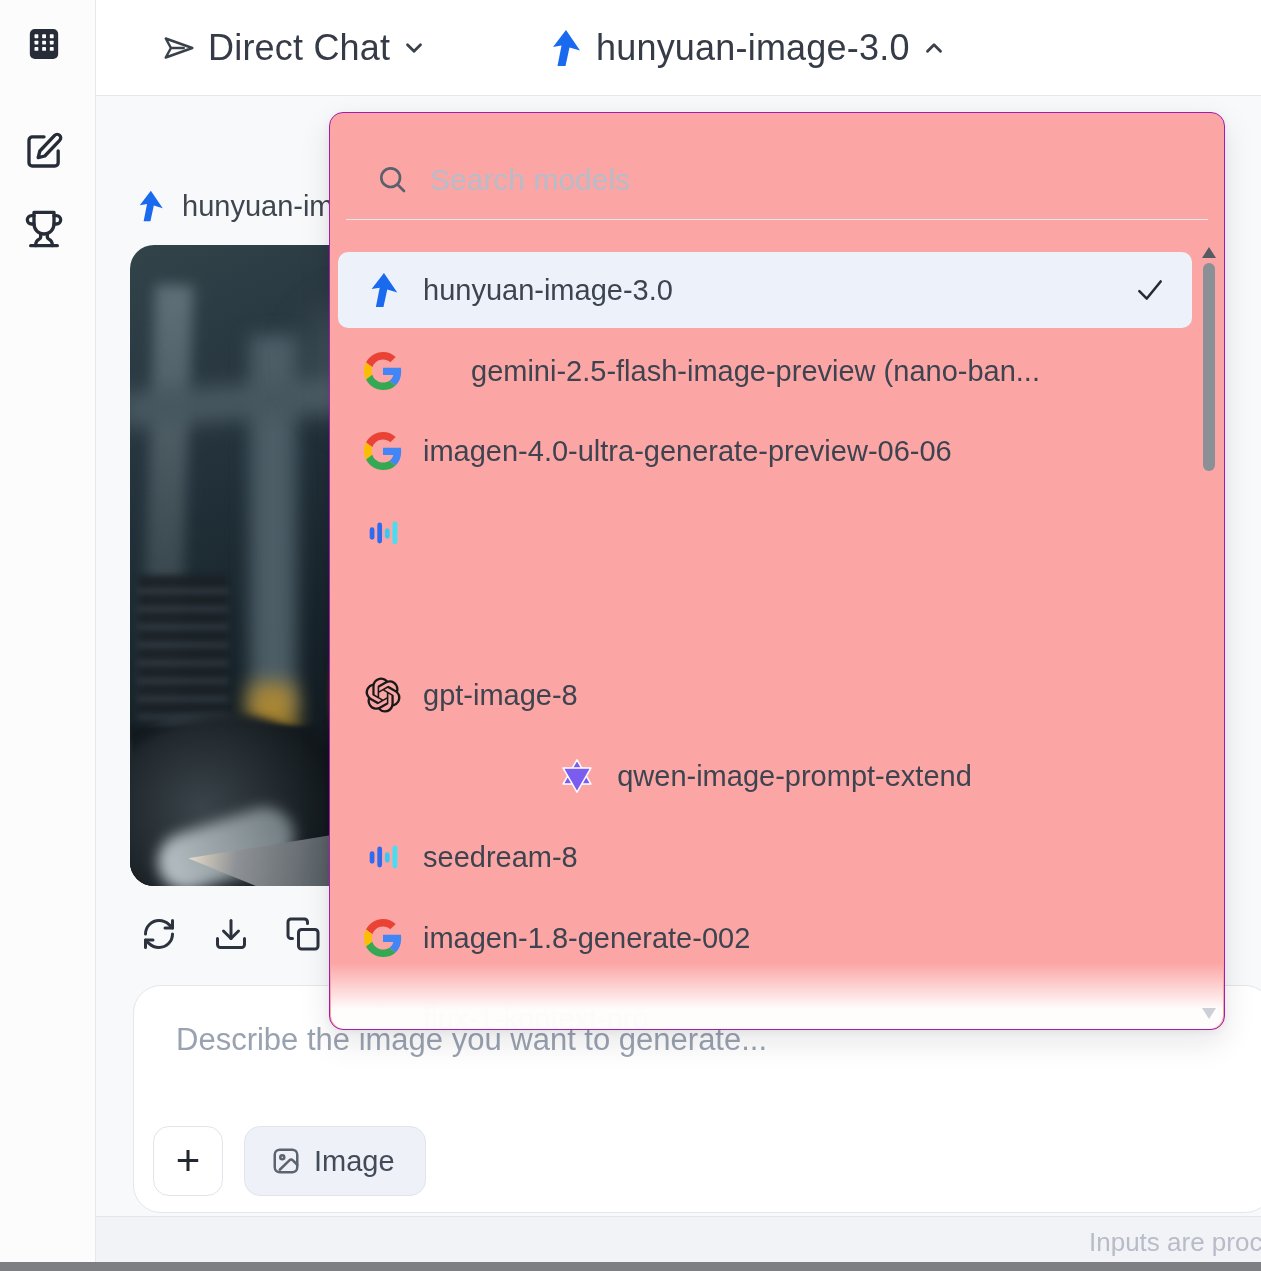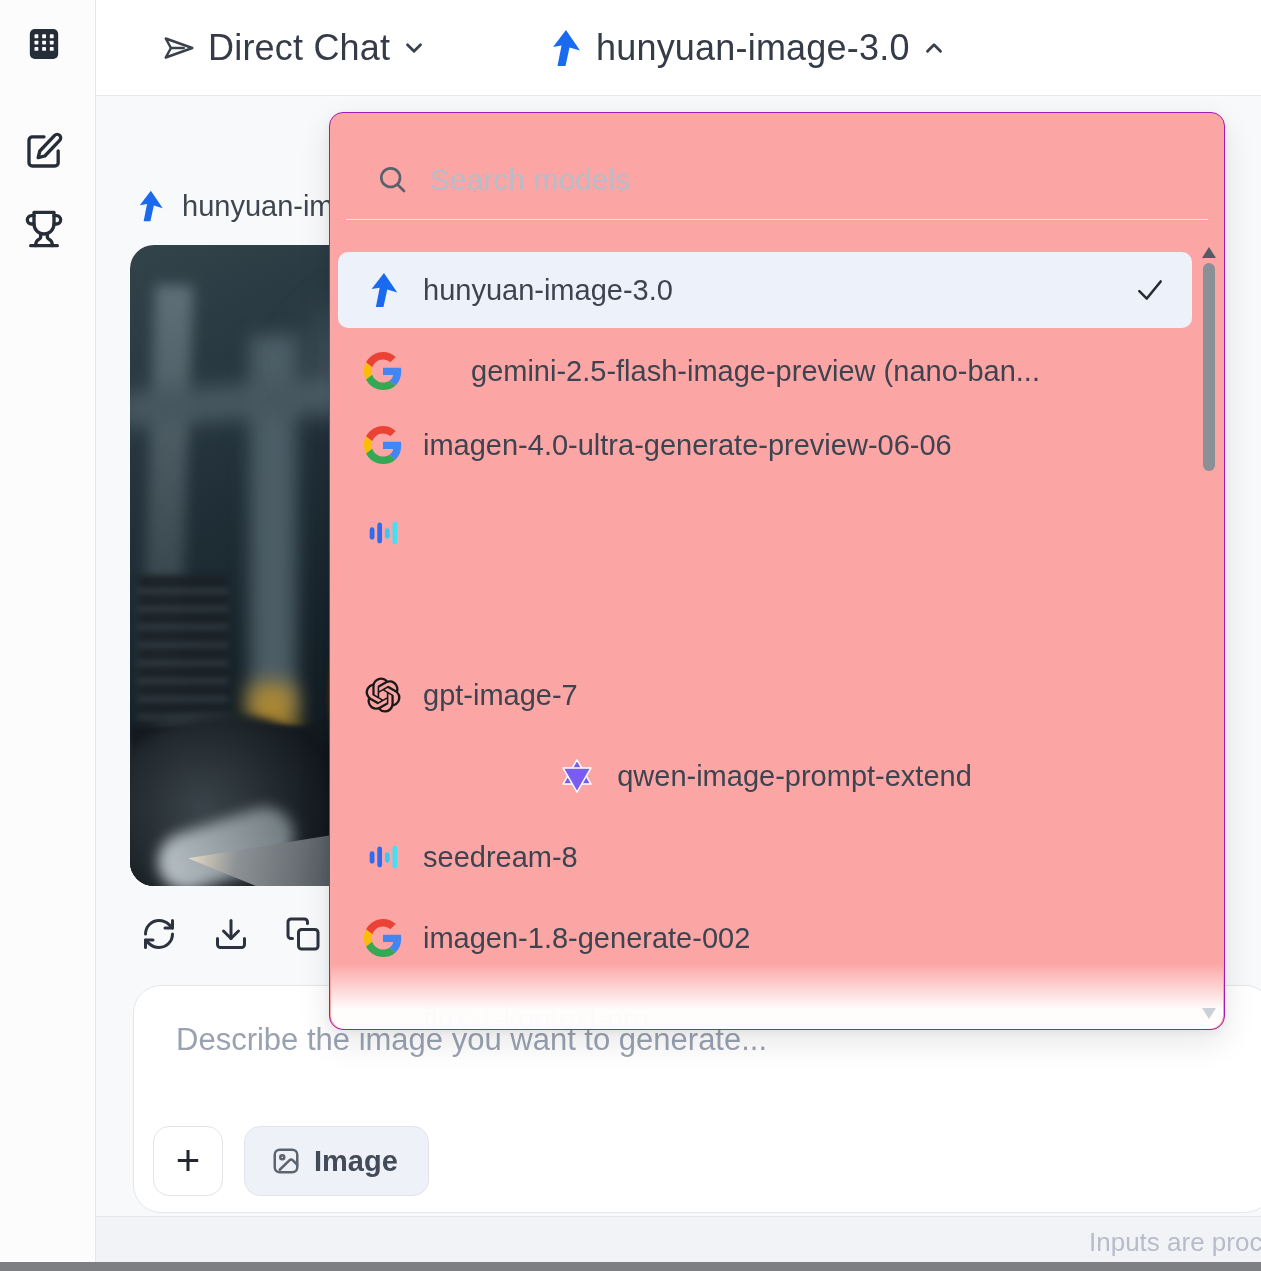--- a/index.html
+++ b/index.html
@@ -65,21 +65,21 @@
   .composer{position:absolute;left:133px;top:985px;width:1140px;height:228px;background:#ffffff;border:1px solid #e4e6ea;border-radius:28px;z-index:3;box-sizing:border-box;}
   .prompt{position:absolute;left:40px;top:34px;width:1000px;height:92px;border:none;outline:none;resize:none;background:transparent;
     font-family:"Liberation Sans","DejaVu Sans",sans-serif;font-size:31px;color:#3c434f;}
   .prompt::placeholder{color:#99a2b1;}
   .comp-buttons{position:absolute;left:19px;bottom:16px;display:flex;gap:21px;align-items:center;}
   .add-btn{width:70px;height:70px;border:1px solid #e2e4e9;border-radius:16px;background:#ffffff;cursor:pointer;
     font-size:42px;font-weight:300;color:#23272f;line-height:62px;text-align:center;padding:0;font-family:inherit;}
   .image-btn{height:70px;padding:0 30px 0 26px;border:1px solid #e2e4e9;border-radius:16px;background:#eef1f8;cursor:pointer;
     display:flex;align-items:center;gap:13px;font-family:inherit;}
   .image-btn svg{width:30px;height:30px;}
-  .image-btn .lbl{font-size:29px;font-weight:700;color:#434b59;}
+  .image-btn .lbl{font-size:29px;font-weight:400;color:#434b59;}
 
   
   .footer-note{position:absolute;left:1089px;top:1227px;font-size:26px;color:#b7bcc8;white-space:nowrap;z-index:16;}
 
   
   .dropdown{position:absolute;left:297px;top:112px;width:896px;height:918px;background:#fca5a5;border:1px solid #a21caf;border-radius:14px;
     box-shadow:0 12px 32px rgba(16,24,40,.10),0 2px 8px rgba(16,24,40,.05);z-index:50;overflow:hidden;box-sizing:border-box;margin-left:32px;}
   .dd-search{position:absolute;left:0;top:0;width:100%;height:106px;}
   .dd-search .mag{position:absolute;left:46px;top:50px;width:32px;height:32px;}
   .dd-search input{position:absolute;left:98px;top:46px;width:720px;height:40px;border:none;outline:none;background:transparent;
@@ -262,21 +262,21 @@
           <span class="mi-icon">
             <svg viewBox="0 0 48 48">
               <path fill="#EA4335" d="M24 9.5c3.54 0 6.71 1.22 9.21 3.6l6.85-6.85C35.9 2.38 30.47 0 24 0 14.62 0 6.51 5.38 2.56 13.22l7.98 6.19C12.43 13.72 17.74 9.5 24 9.5z"></path>
               <path fill="#4285F4" d="M46.98 24.55c0-1.57-.15-3.09-.38-4.55H24v9.02h12.94c-.58 2.96-2.26 5.48-4.78 7.18l7.73 6c4.51-4.18 7.09-10.36 7.09-17.65z"></path>
               <path fill="#FBBC05" d="M10.53 28.59c-.48-1.45-.76-2.99-.76-4.59s.27-3.14.76-4.59l-7.98-6.19C.92 16.46 0 20.12 0 24c0 3.88.92 7.54 2.56 10.78l7.97-6.19z"></path>
               <path fill="#34A853" d="M24 48c6.48 0 11.93-2.13 15.89-5.81l-7.73-6c-2.15 1.45-4.92 2.3-8.16 2.3-6.26 0-11.57-4.22-13.47-9.91l-7.98 6.19C6.51 42.62 14.62 48 24 48z"></path>
             </svg>
           </span>
           <span class="mi-label">gemini-2.5-flash-image-preview (nano-ban...</span>
         </div>
-        <div class="model-item" style="top: 294px; text-align: right;">
+        <div class="model-item" style="top: 300px; text-align: right;">
           <span class="mi-icon">
             <svg viewBox="0 0 48 48">
               <path fill="#EA4335" d="M24 9.5c3.54 0 6.71 1.22 9.21 3.6l6.85-6.85C35.9 2.38 30.47 0 24 0 14.62 0 6.51 5.38 2.56 13.22l7.98 6.19C12.43 13.72 17.74 9.5 24 9.5z"></path>
               <path fill="#4285F4" d="M46.98 24.55c0-1.57-.15-3.09-.38-4.55H24v9.02h12.94c-.58 2.96-2.26 5.48-4.78 7.18l7.73 6c4.51-4.18 7.09-10.36 7.09-17.65z"></path>
               <path fill="#FBBC05" d="M10.53 28.59c-.48-1.45-.76-2.99-.76-4.59s.27-3.14.76-4.59l-7.98-6.19C.92 16.46 0 20.12 0 24c0 3.88.92 7.54 2.56 10.78l7.97-6.19z"></path>
               <path fill="#34A853" d="M24 48c6.48 0 11.93-2.13 15.89-5.81l-7.73-6c-2.15 1.45-4.92 2.3-8.16 2.3-6.26 0-11.57-4.22-13.47-9.91l-7.98 6.19C6.51 42.62 14.62 48 24 48z"></path>
             </svg>
           </span>
           <span class="mi-label">imagen-4.0-ultra-generate-preview-06-06</span>
         </div>
@@ -289,21 +289,21 @@
               <rect x="30" y="8" width="5" height="24" rx="2.5" fill="#43e0f5"></rect>
             </svg>
           </span>
         </div>
         <div class="model-item" style="top: 544px;">
           <span class="mi-icon">
             <svg viewBox="-1 -1 26 26">
               <path fill="#191919" d="M22.2819 9.8211a5.9847 5.9847 0 0 0-.5157-4.9108 6.0462 6.0462 0 0 0-6.5098-2.9A6.0651 6.0651 0 0 0 4.9807 4.1818a5.9847 5.9847 0 0 0-3.9977 2.9 6.0462 6.0462 0 0 0 .7427 7.0966 5.98 5.98 0 0 0 .511 4.9107 6.051 6.051 0 0 0 6.5146 2.9001A5.9847 5.9847 0 0 0 13.2599 24a6.0557 6.0557 0 0 0 5.7718-4.2058 5.9894 5.9894 0 0 0 3.9977-2.9001 6.0557 6.0557 0 0 0-.7475-7.073zM13.2599 22.4301a4.4755 4.4755 0 0 1-2.8764-1.04l.1419-.0804 4.7783-2.7582a.7948.7948 0 0 0 .3927-.6813v-6.7369l2.02 1.1686a.071.071 0 0 1 .038.0615v5.5826a4.504 4.504 0 0 1-4.4945 4.4944zm-9.6607-4.1254a4.4708 4.4708 0 0 1-.5346-3.0137l.142.0852 4.783 2.7582a.7712.7712 0 0 0 .7806 0l5.8428-3.3685v2.3324a.0804.0804 0 0 1-.0332.0615L9.74 19.9502a4.4992 4.4992 0 0 1-6.1408-1.6464zM2.3408 7.8956a4.485 4.485 0 0 1 2.3655-1.9728V11.6a.7664.7664 0 0 0 .3879.6765l5.8144 3.3543-2.0201 1.1685a.0757.0757 0 0 1-.071 0l-4.8303-2.7865A4.504 4.504 0 0 1 2.3408 7.8956zm16.5963 3.8558L13.1038 8.364 15.1192 7.2a.0757.0757 0 0 1 .071 0l4.8303 2.7913a4.4944 4.4944 0 0 1-.6765 8.1042v-5.6772a.79.79 0 0 0-.407-.667zm2.0107-3.0231l-.142-.0852-4.7735-2.7818a.7759.7759 0 0 0-.7854 0L9.409 9.2297V6.8974a.0662.0662 0 0 1 .0284-.0615l4.8303-2.7866a4.4992 4.4992 0 0 1 6.6802 4.66zM8.3065 12.863l-2.02-1.1638a.0804.0804 0 0 1-.038-.0567V6.0742a4.4992 4.4992 0 0 1 7.3757-3.4537l-.142.0805L8.704 5.459a.7948.7948 0 0 0-.3927.6813zm1.0976-2.3654l2.602-1.4998 2.6069 1.4998v2.9994l-2.5974 1.4997-2.6067-1.4997Z"></path>
             </svg>
           </span>
-          <span class="mi-label">gpt-image-7</span>
+          <span class="mi-label">gpt-image-8</span>
         </div>
         <div class="model-item" style="top: 625px; justify-content: center;">
           <span class="mi-icon">
             <svg viewBox="0 0 40 40">
               <path fill="#7a5cf0" stroke="#fff" stroke-width="1.6" stroke-linejoin="round" d="M20 3 L34.7 28.5 L5.3 28.5 Z"></path>
               <path fill="#7a5cf0" stroke="#fff" stroke-width="1.6" stroke-linejoin="round" d="M20 37 L5.3 11.5 L34.7 11.5 Z"></path>
             </svg>
           </span>
           <span class="mi-label">qwen-image-prompt-extend</span>
         </div>

